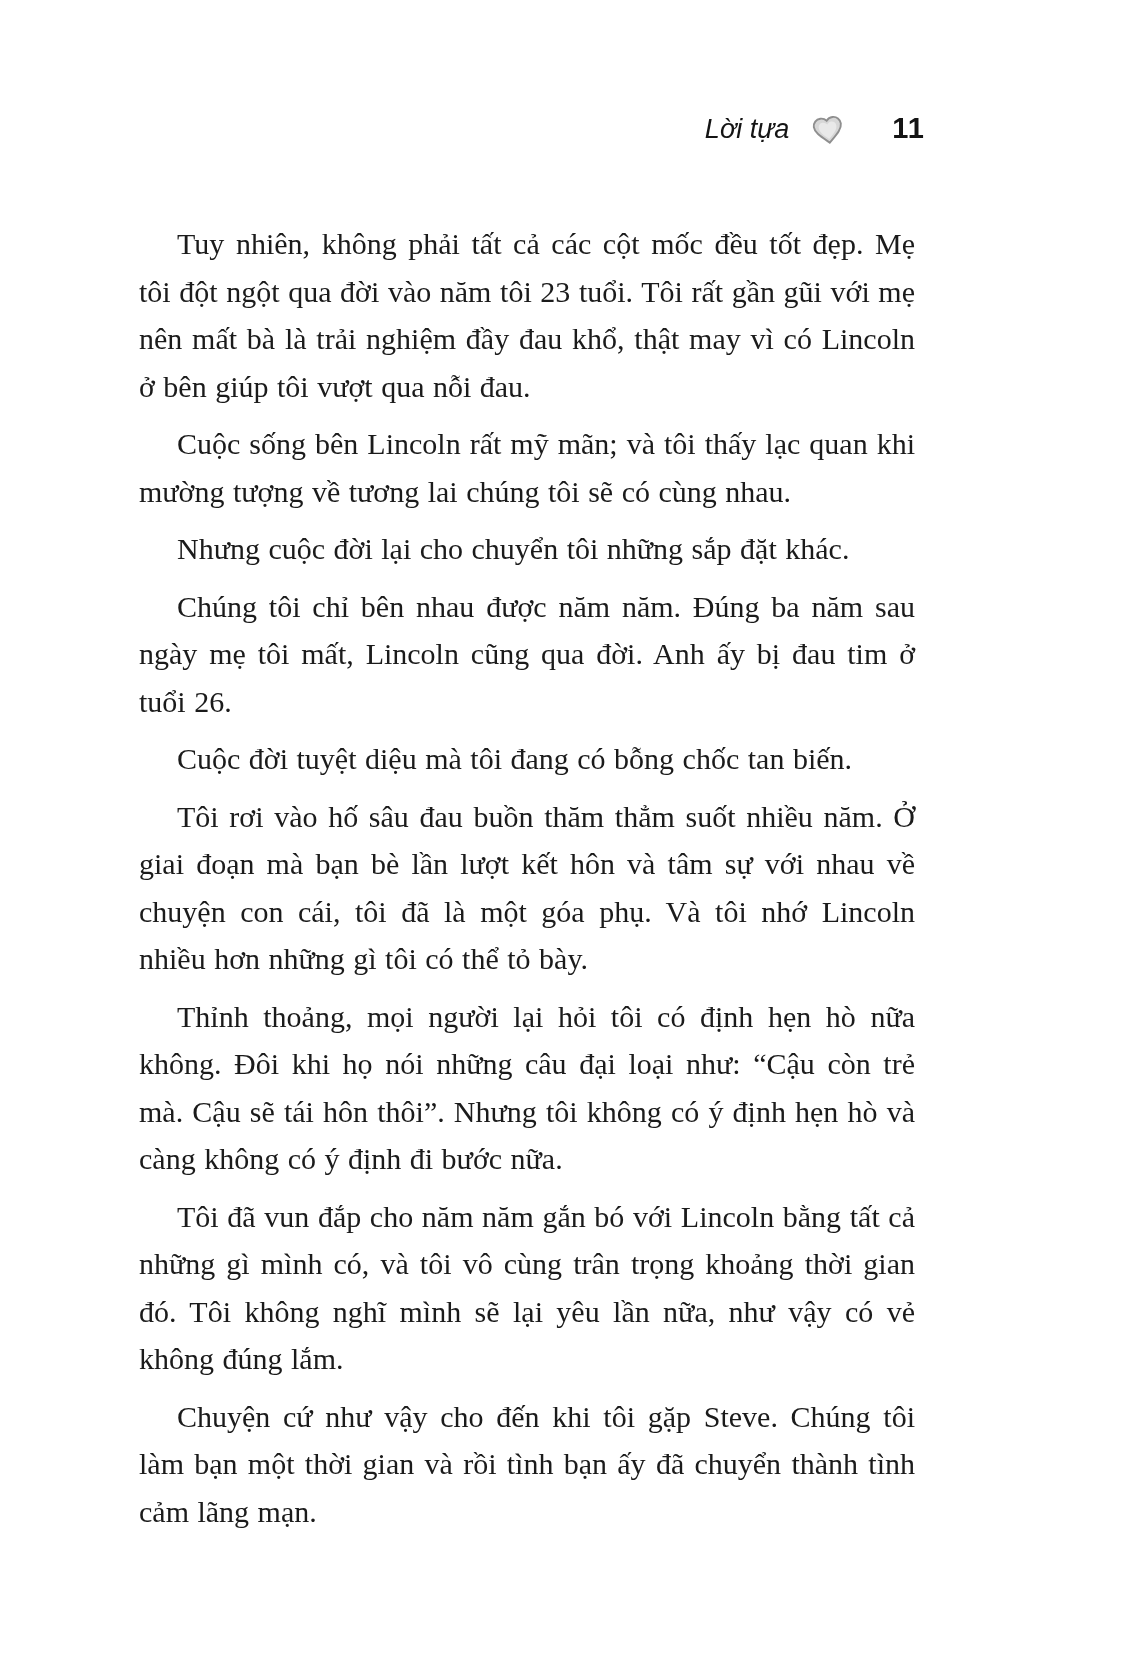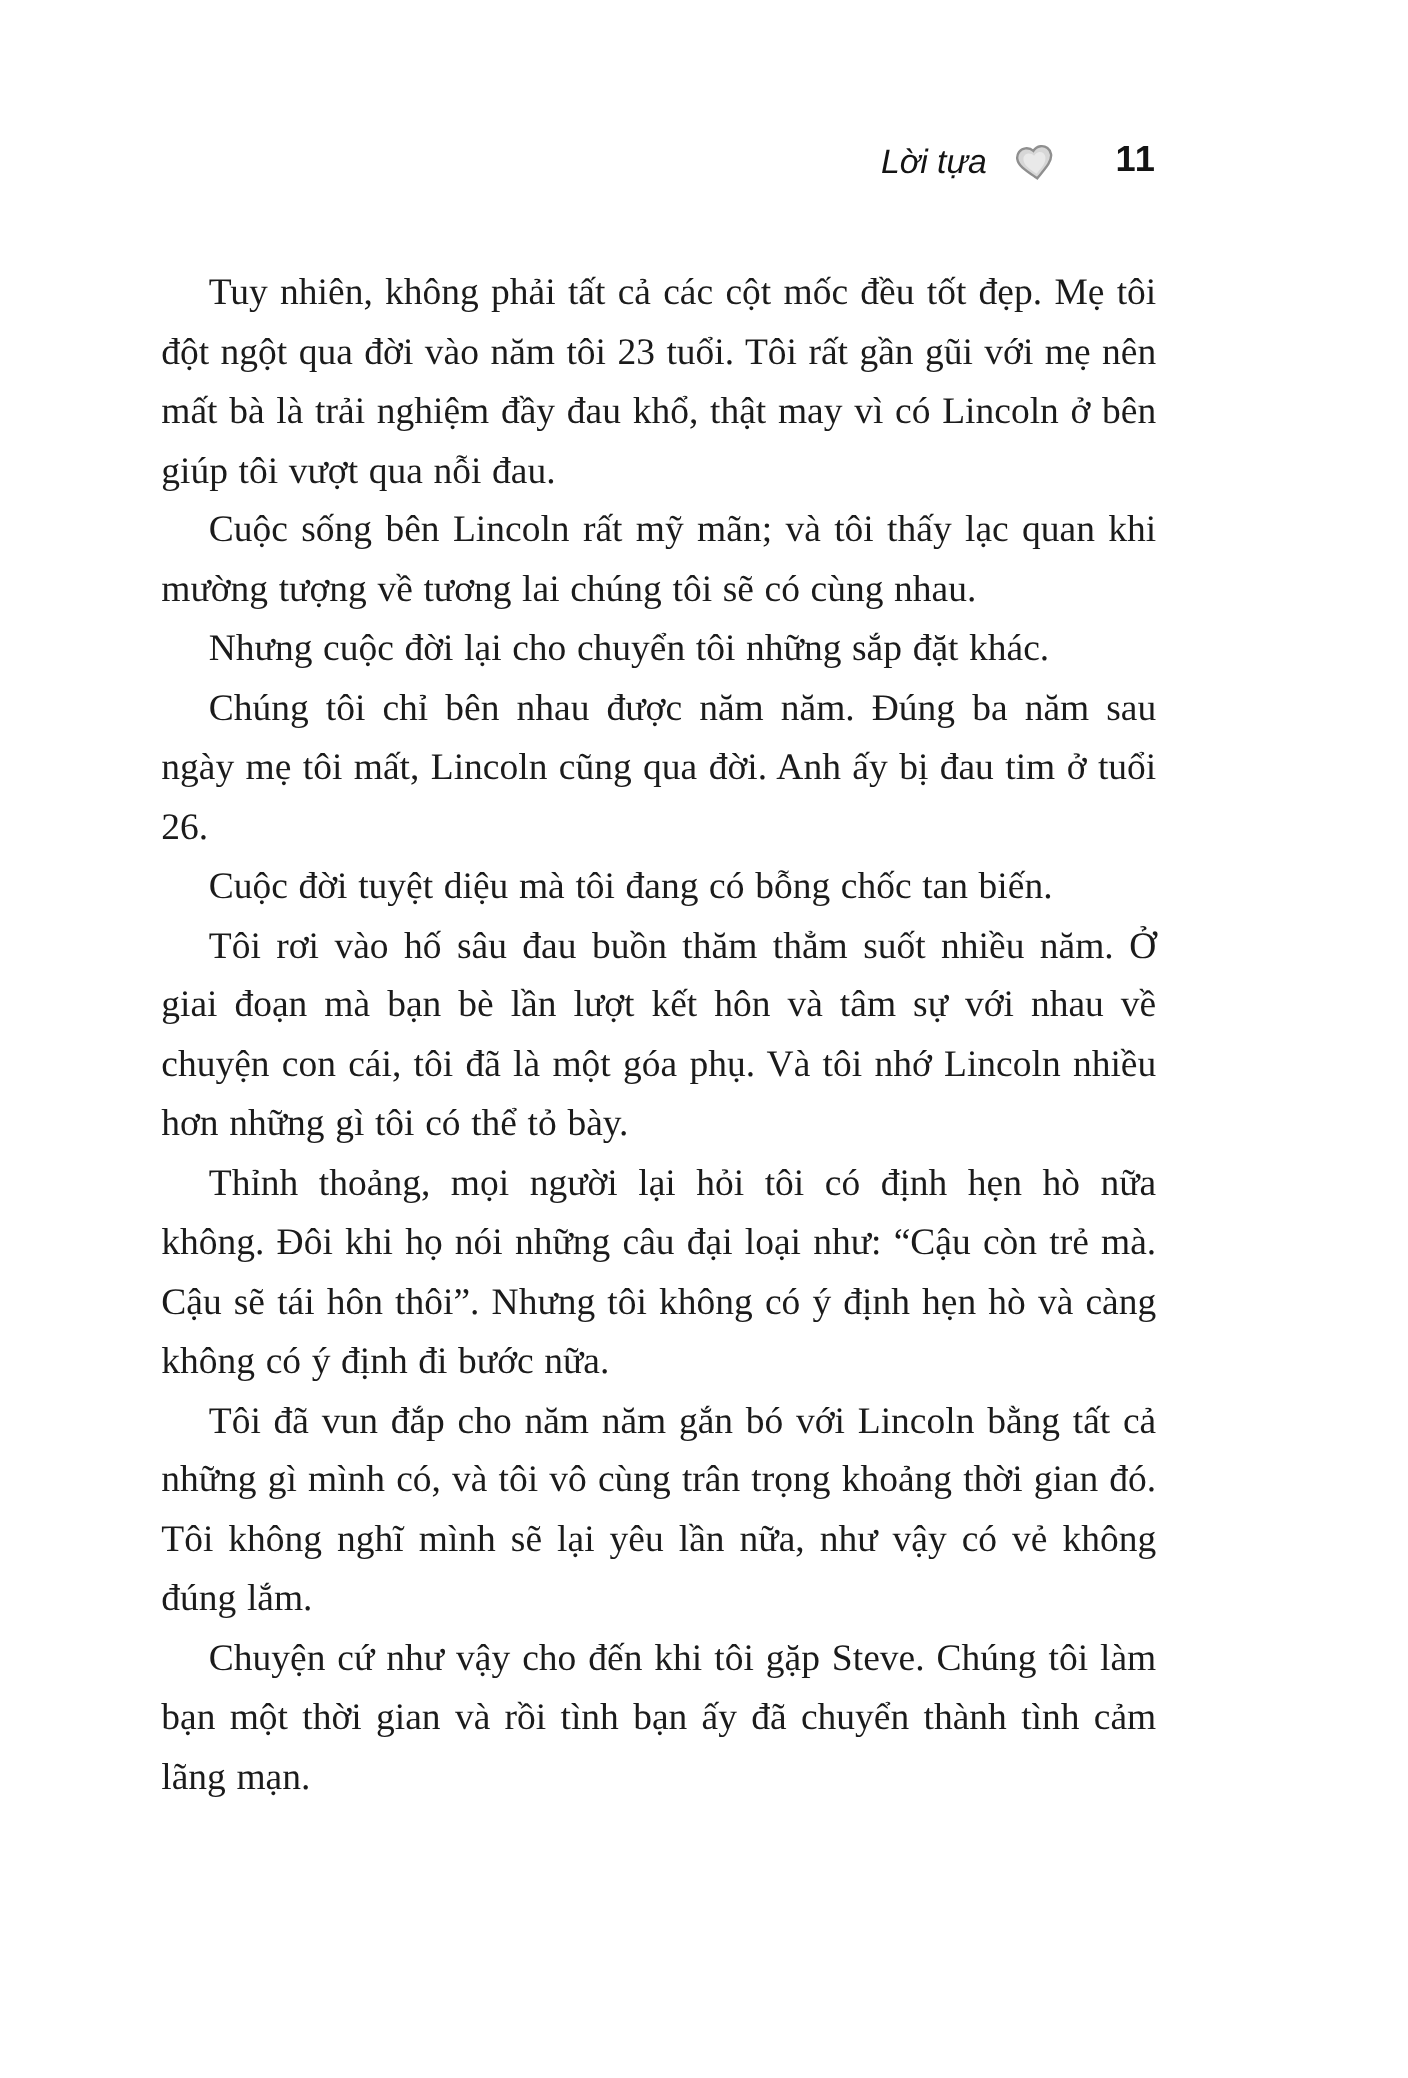--- a/index.html
+++ b/index.html
@@ -39,21 +39,21 @@
     letter-spacing: 1px;
     margin-left: 25px;
   }
   .content {
     position: absolute;
     top: 210px;
     left: 129px;
     width: 796px;
   }
   .content p {
-    margin: 0;
+    margin: 10px;
     text-indent: 38px;
     text-align: justify;
     font-size: 30px;
     line-height: 47.5px;
     word-spacing: 1px;
   }
 </style>
 </head>
 <body>
 

